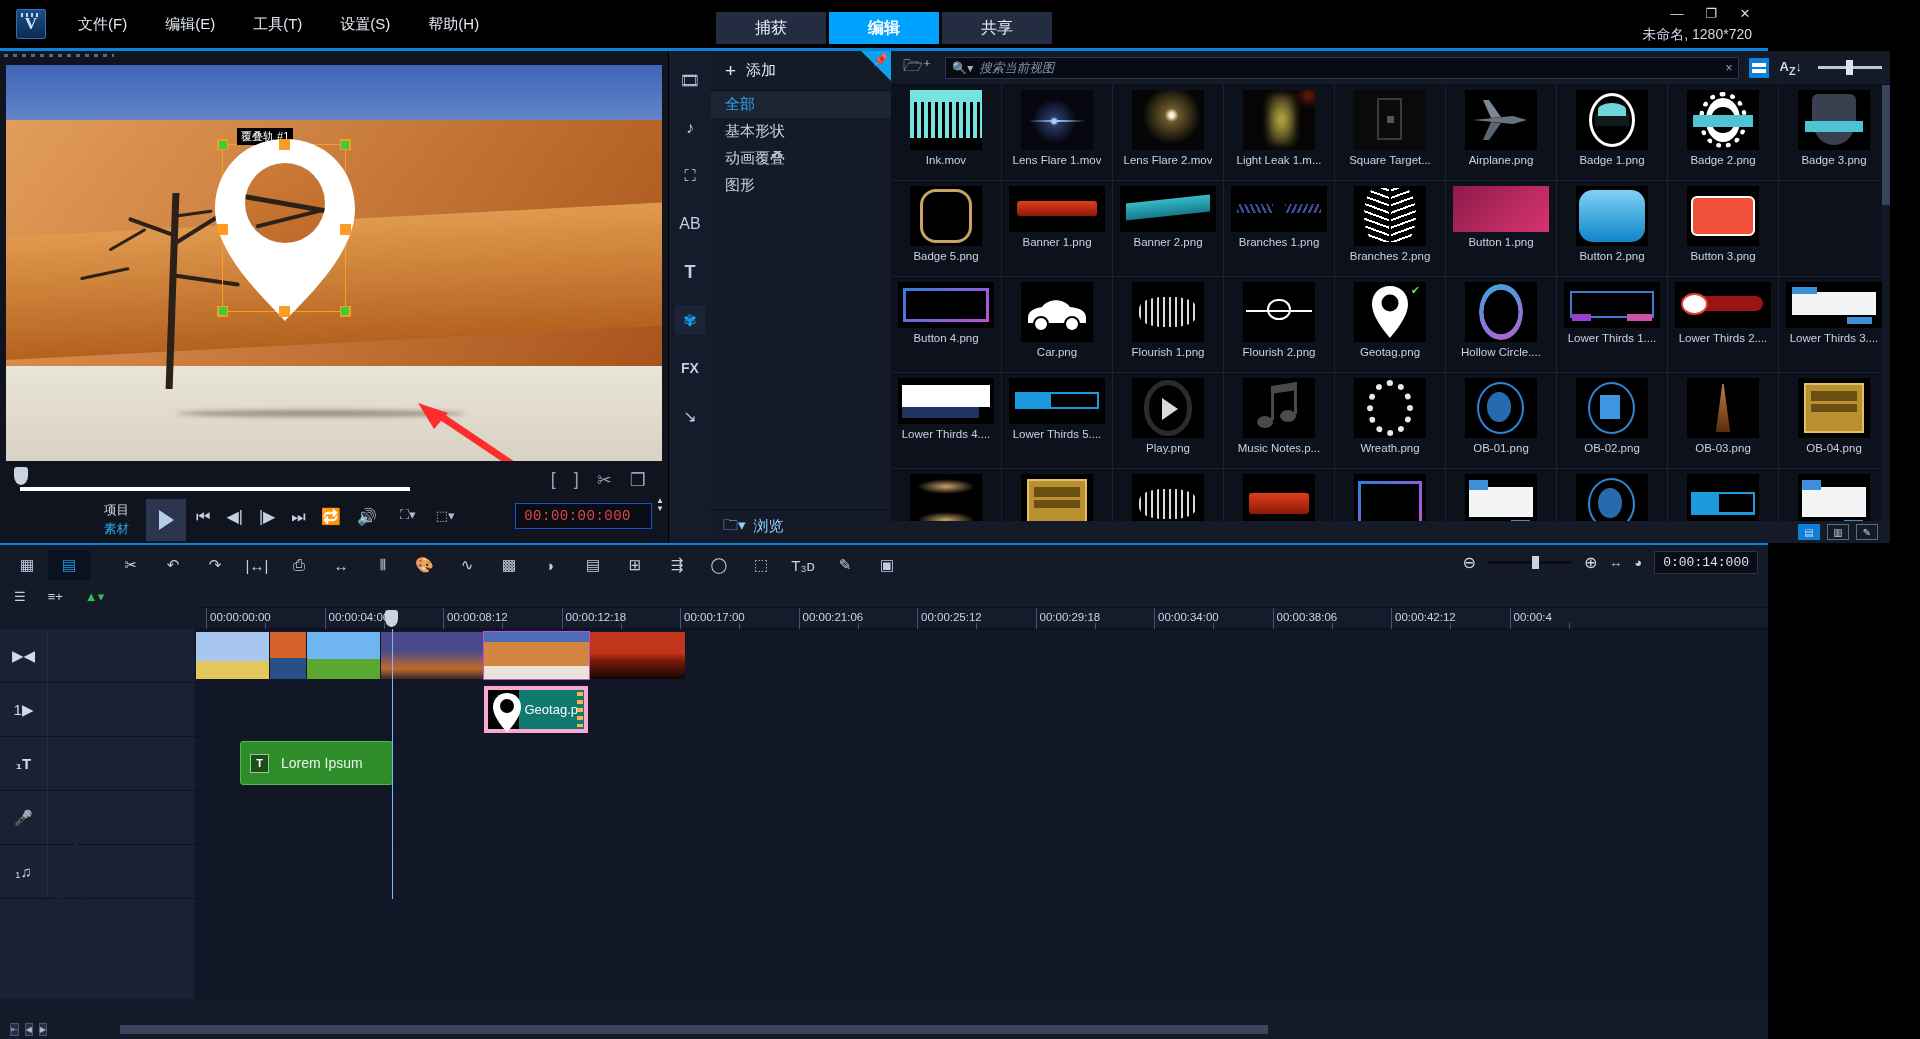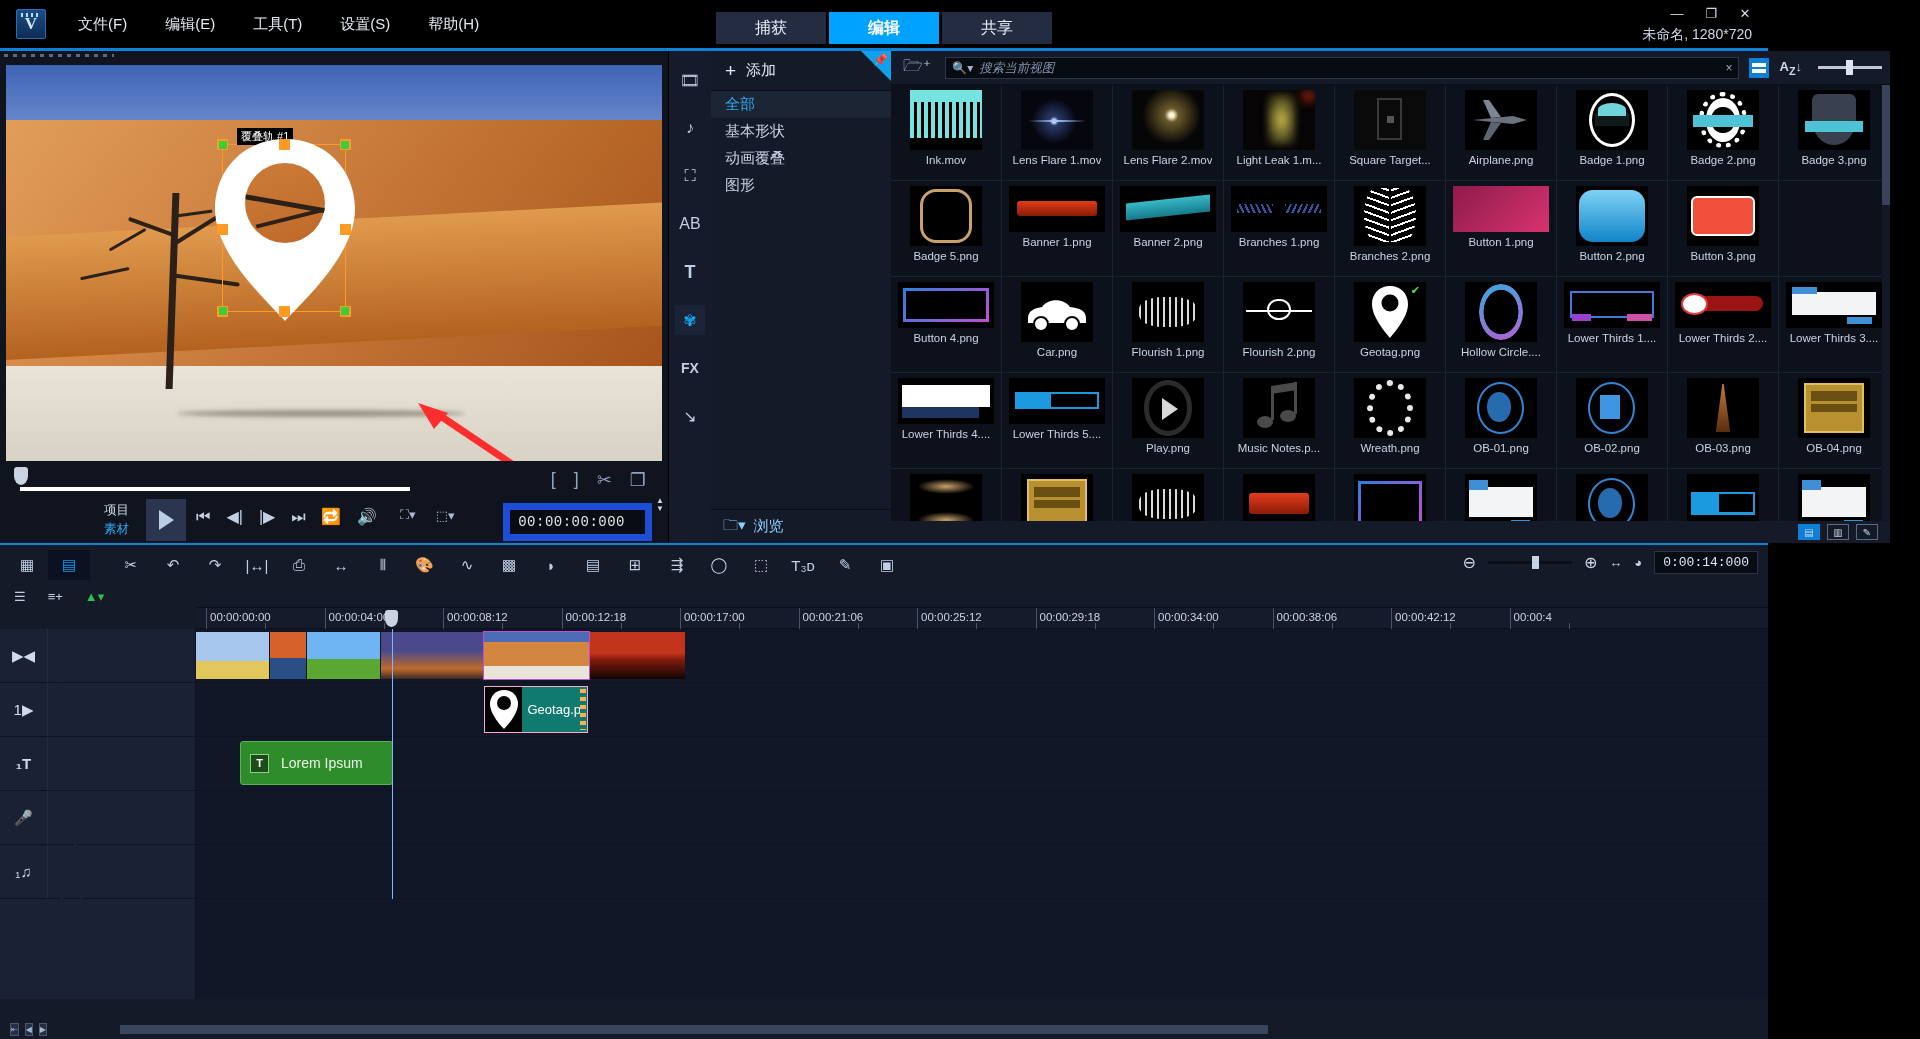--- a/index.html
+++ b/index.html
@@ -78,22 +78,22 @@
   .pm-labels{ position:absolute; left:104px; top:8px; font-size:12.5px; line-height:19px; }
   .pm-labels .a{ color:#cfd8e6; } .pm-labels .b{ color:#2fa8f0; }
   .playbtn { position:absolute; left:146px; top:6px; width:40px; height:42px; background:#2b3550;
              display:flex; align-items:center; justify-content:center; }
   .playbtn i{ width:0;height:0;border-left:15px solid #b9cde4; border-top:10px solid transparent;
               border-bottom:10px solid transparent; display:block;}
   .tbtn { color:#c3d0e2; font-size:16px; cursor:default; }
   .tctrls{ position:absolute; left:196px; top:14px; display:flex; gap:16px; align-items:center; }
   .modectrls{ position:absolute; left:400px; top:14px; display:flex; gap:20px; align-items:center;
               color:#aebbd0;}
-  .tc-box { position:absolute; right:16px; top:10px; background:#080c14; border:7px solid #1d4ed8;
-            color:#e5e5e5; font-family:"Liberation Mono","DejaVu Sans Mono",monospace;
+  .tc-box { position:absolute; right:16px; top:10px; background:#080c14; border:1px solid #1d4ed8;
+            color:#ef4444; font-family:"Liberation Mono","DejaVu Sans Mono",monospace;
             font-size:14px; padding:4px 20px 4px 8px; letter-spacing:.5px;}
   .tc-spin{ position:absolute; right:4px; top:4px; font-size:8px; line-height:8px; color:#cfd8e6;}
 
   
   .lib { flex:1; display:flex; background:#0d111b; border-left:1px solid #000; }
   .lib-rail { width:42px; background:#151b2a; padding-top:14px; display:flex; flex-direction:column;
               align-items:center; gap:18px; }
   .rail-ic { width:30px; height:30px; display:flex; align-items:center; justify-content:center;
              color:#c2cfe2; font-size:16px; border-radius:2px; }
   .rail-ic.active{ background:#1d2troke; background:#1b2336; }
@@ -180,21 +180,21 @@
   .th-tools{ display:flex; gap:28px; margin-top:3px; padding-left:4px; color:#8894aa; font-size:13px;}
   .tbody { flex:1; position:relative; background:#111726; }
   .playhead { position:absolute; left:392px; top:0; width:1px; background:#7fb6ff; z-index:30;}
 
   .clip { position:absolute; top:3px; height:47px; overflow:hidden; }
   .titleclip { position:absolute; left:0; top:4px; height:44px; background:#2f8c2a;
                border:1px solid #53b94c; border-radius:3px; display:flex; align-items:center;
                gap:12px; padding-left:9px; color:#eaf6e8; font-size:14px;}
   .tcbox{ width:19px;height:19px;background:#1c4d19;border:1px solid #8fd08a;display:flex;
           align-items:center;justify-content:center;font-size:11px;font-weight:bold;color:#fff;}
-  .ovclip{ position:absolute; top:3px; height:47px; border:1px solid #f9a8d4; display:flex;
+  .ovclip{ position:absolute; top:3px; height:47px; border:4px solid #f9a8d4; display:flex;
            background:#0f7a6d; }
   .ovthumb{ width:38px; background:#000; position:relative; }
   .ovname{ color:#fff; font-size:13px; display:flex; align-items:center; padding:0 6px;}
   .sprocket{ position:absolute; top:2px; bottom:2px; width:6px;
              background:repeating-linear-gradient(#ffb14d 0 4px,#0f7a6d 4px 8px); }
 
   .hscroll{ position:absolute; left:0; right:0; bottom:0; height:20px; background:#141a28;
             display:flex; align-items:center; }
   .hs-l{ width:40px; display:flex; gap:6px; padding-left:10px; }
   .hs-bar{ position:absolute; left:120px; right:500px; height:9px; background:#3a4considerable;

